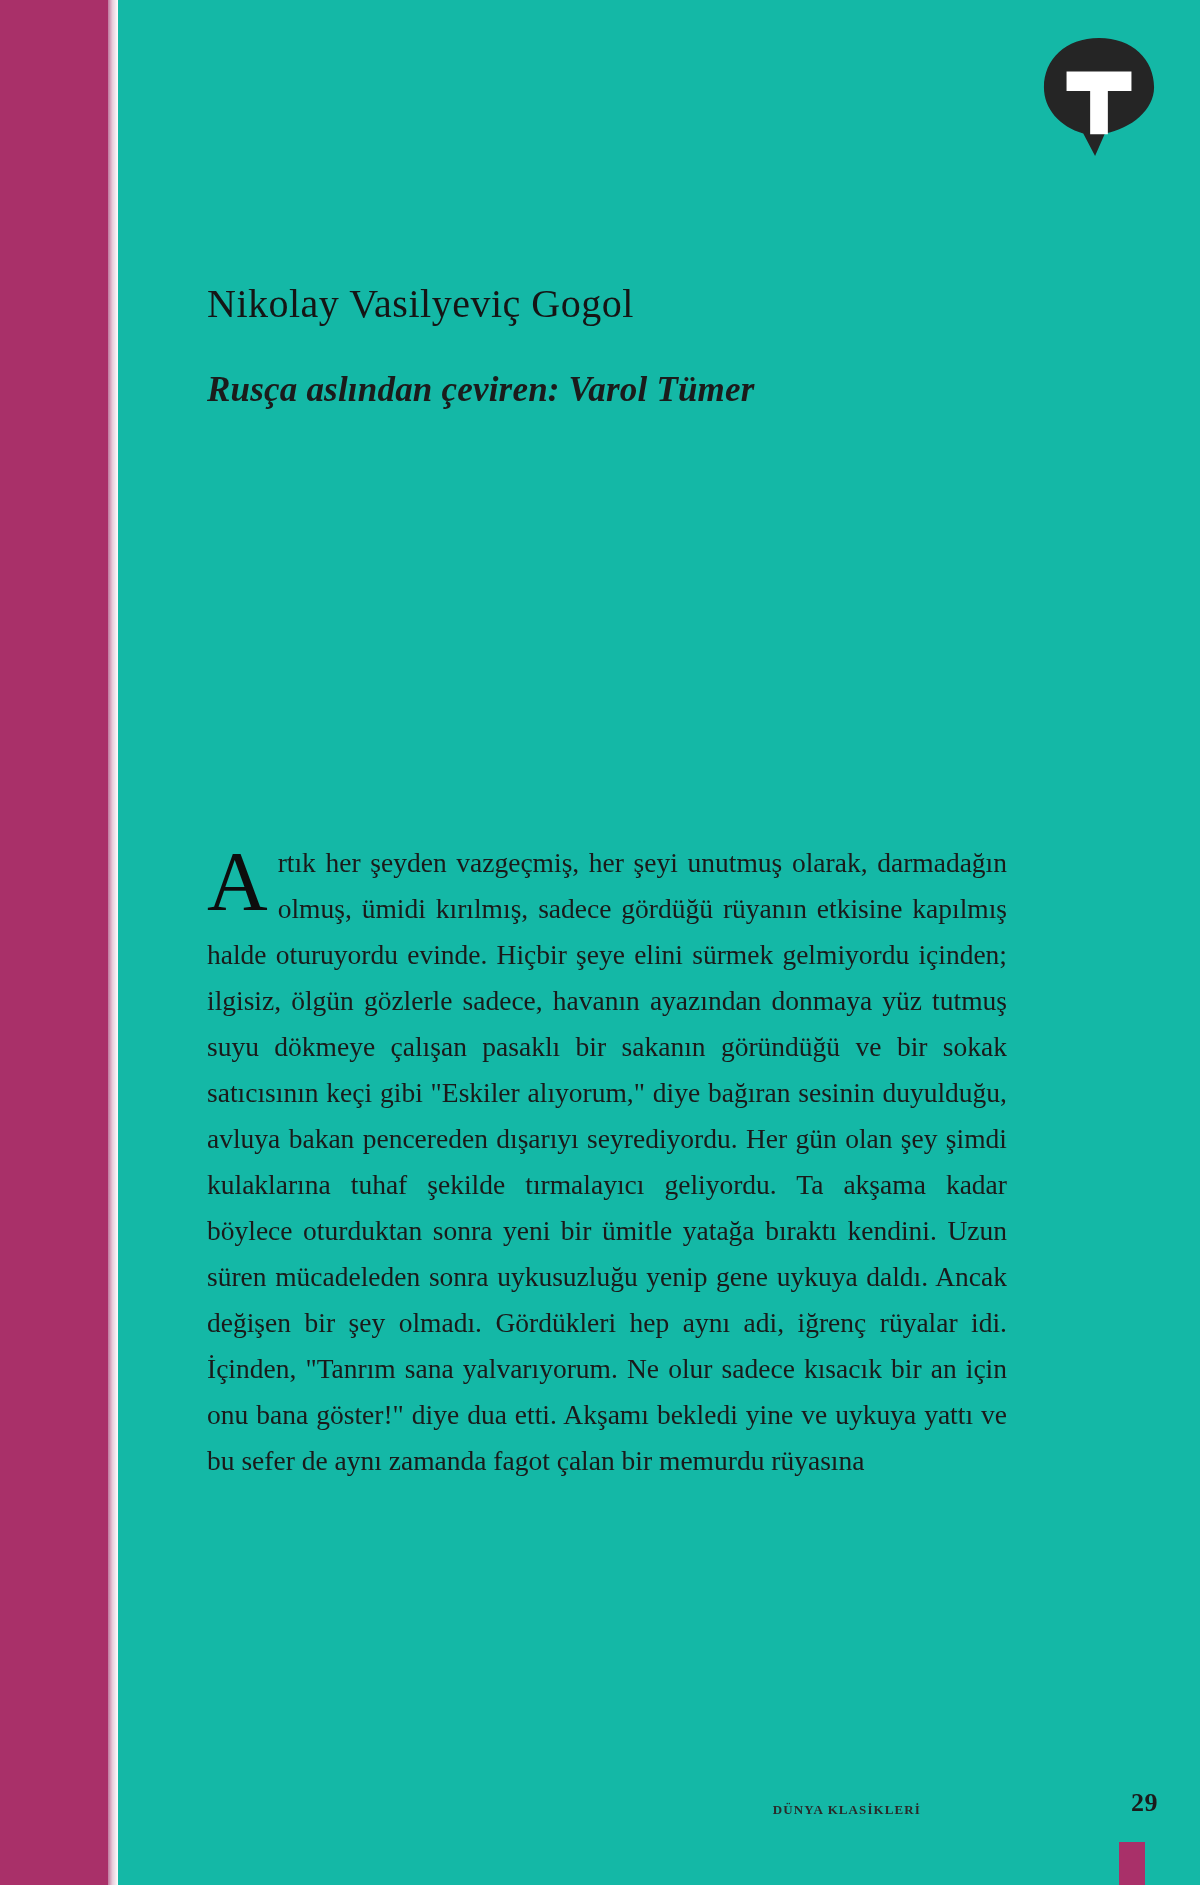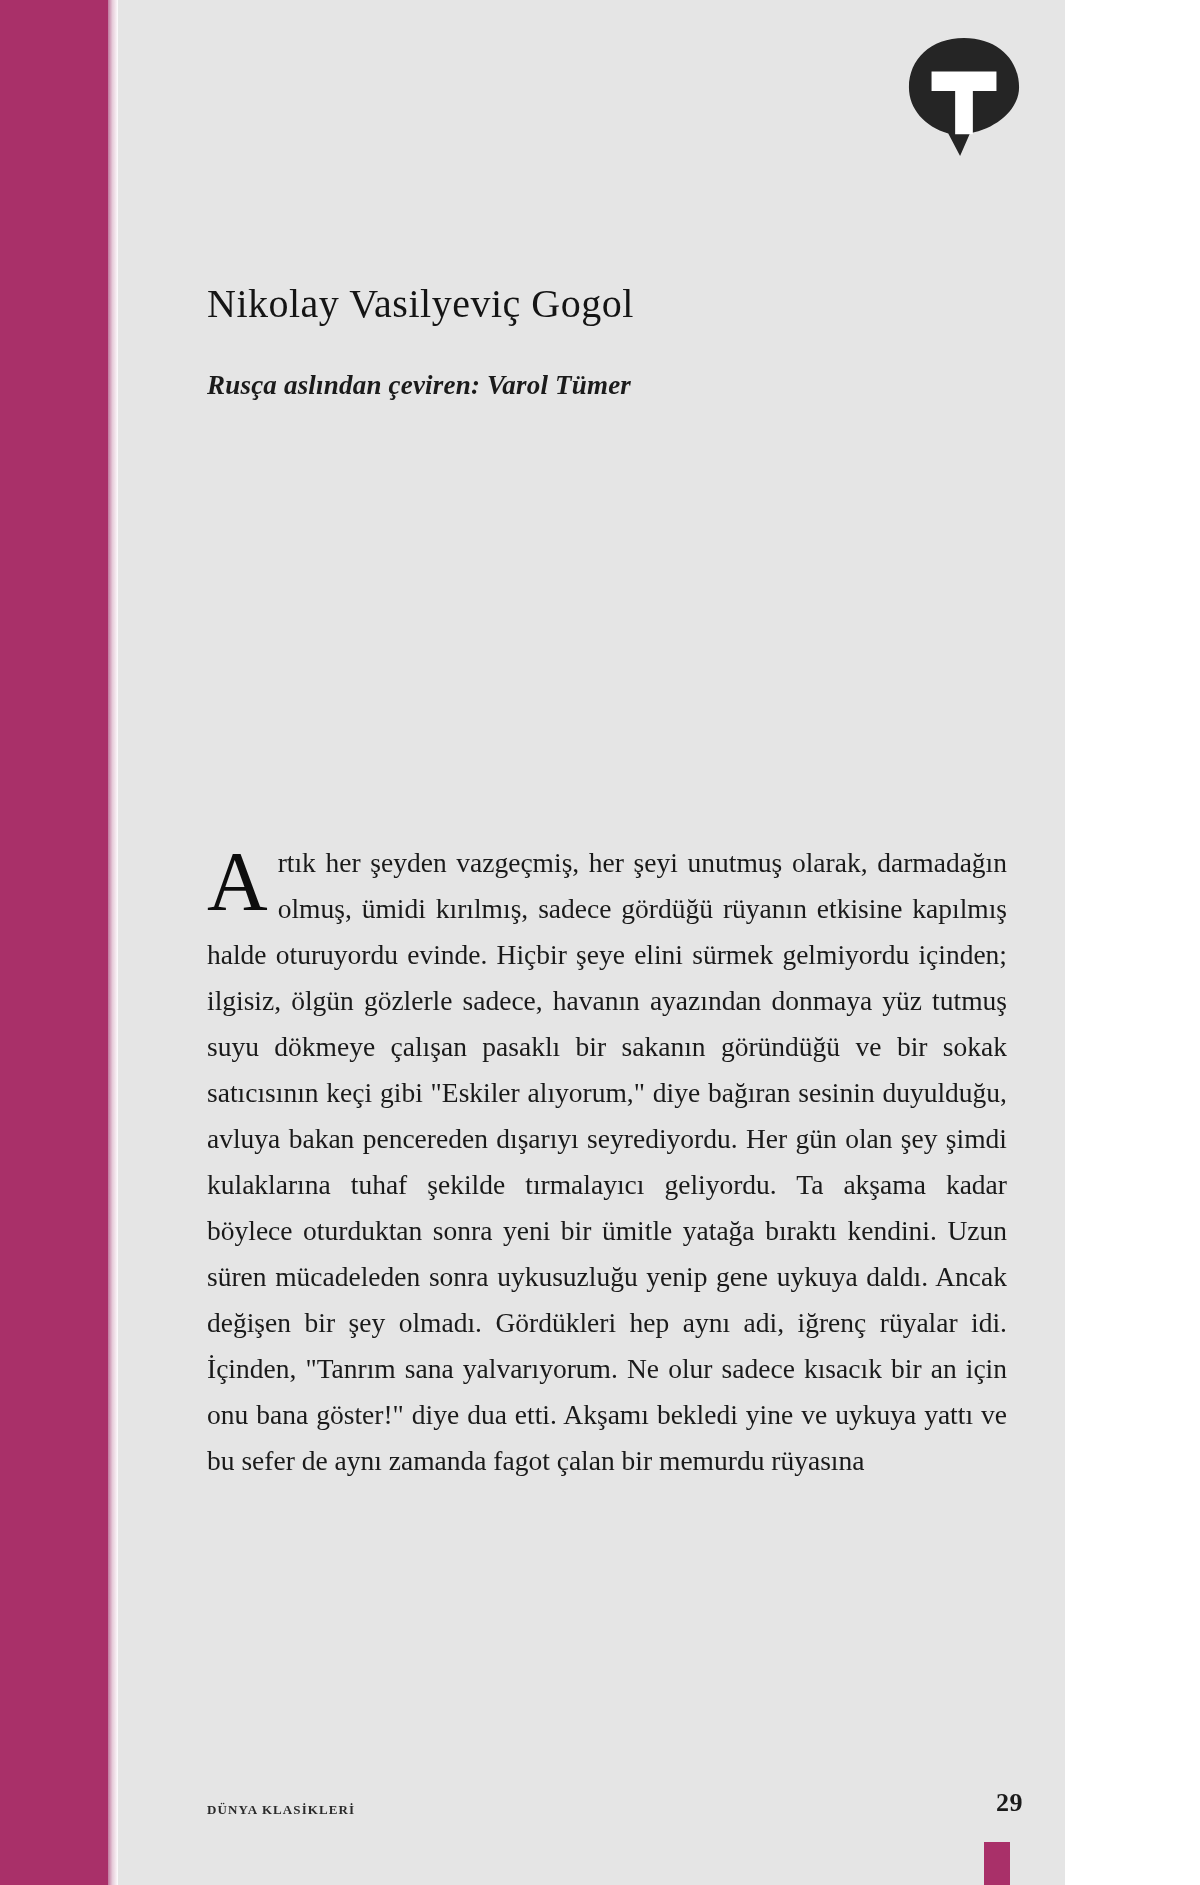--- a/index.html
+++ b/index.html
@@ -7,23 +7,23 @@
     margin: 0;
     padding: 0;
     background: #ffffff;
   }
   body {
     font-family: "Liberation Serif", "DejaVu Serif", serif;
   }
 
   #page {
     position: relative;
-    width: 1065px;
+    width: 1200px;
     height: 1885px;
-    background: #e5e5e5;
+    background: #14b8a6;
     overflow: hidden;
   }
 
   
   .spine-band {
     position: absolute;
     left: 0;
     top: 0;
     width: 108px;
     height: 1885px;
@@ -68,21 +68,21 @@
     font-weight: 700;
     line-height: 0.98;
     letter-spacing: 1px;
     color: #0c0c0c;
     margin: 0;
     text-transform: uppercase;
   }
   .book-title .line2 { display: block; }
   .translator {
     margin: 36px 0 0 0;
-    font-size: 27px;
+    font-size: 35px;
     font-style: italic;
     font-weight: 700;
     color: #1b1b1b;
     letter-spacing: 0.2px;
   }
 
   
   .body-text {
     position: absolute;
     left: 207px;
@@ -106,21 +106,21 @@
   }
 
   
   .footer {
     position: absolute;
     left: 207px;
     right: 42px;
     top: 1788px;
     display: flex;
     align-items: flex-end;
-    justify-content: space-between;
+    justify-content: flex-end;
     gap: 210px;
   }
   .series-name {
     font-size: 13px;
     letter-spacing: 1.1px;
     font-weight: 700;
     color: #2a2a2a;
     text-transform: uppercase;
   }
   .page-number {

